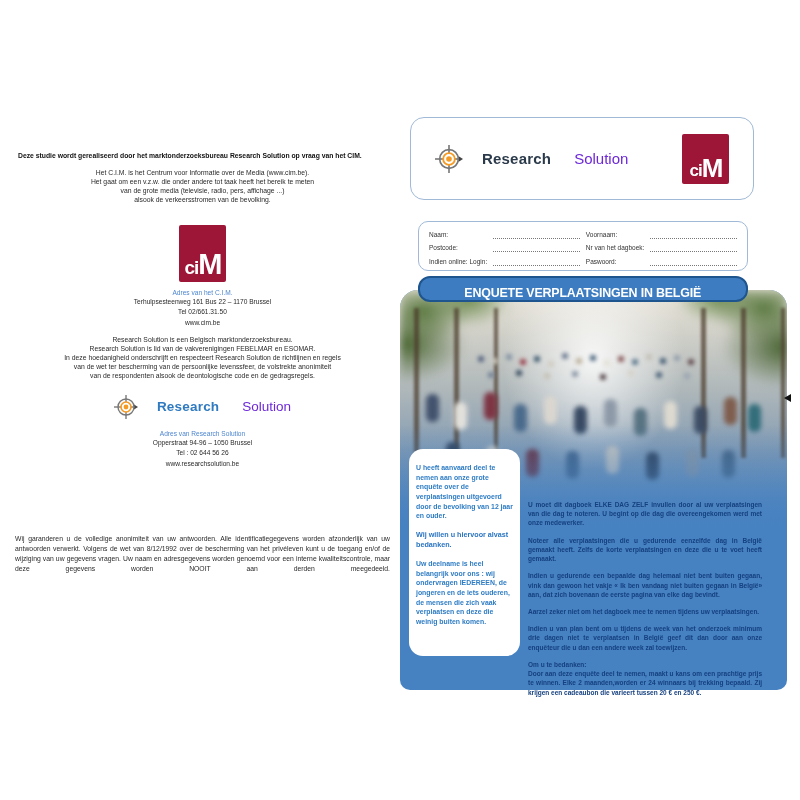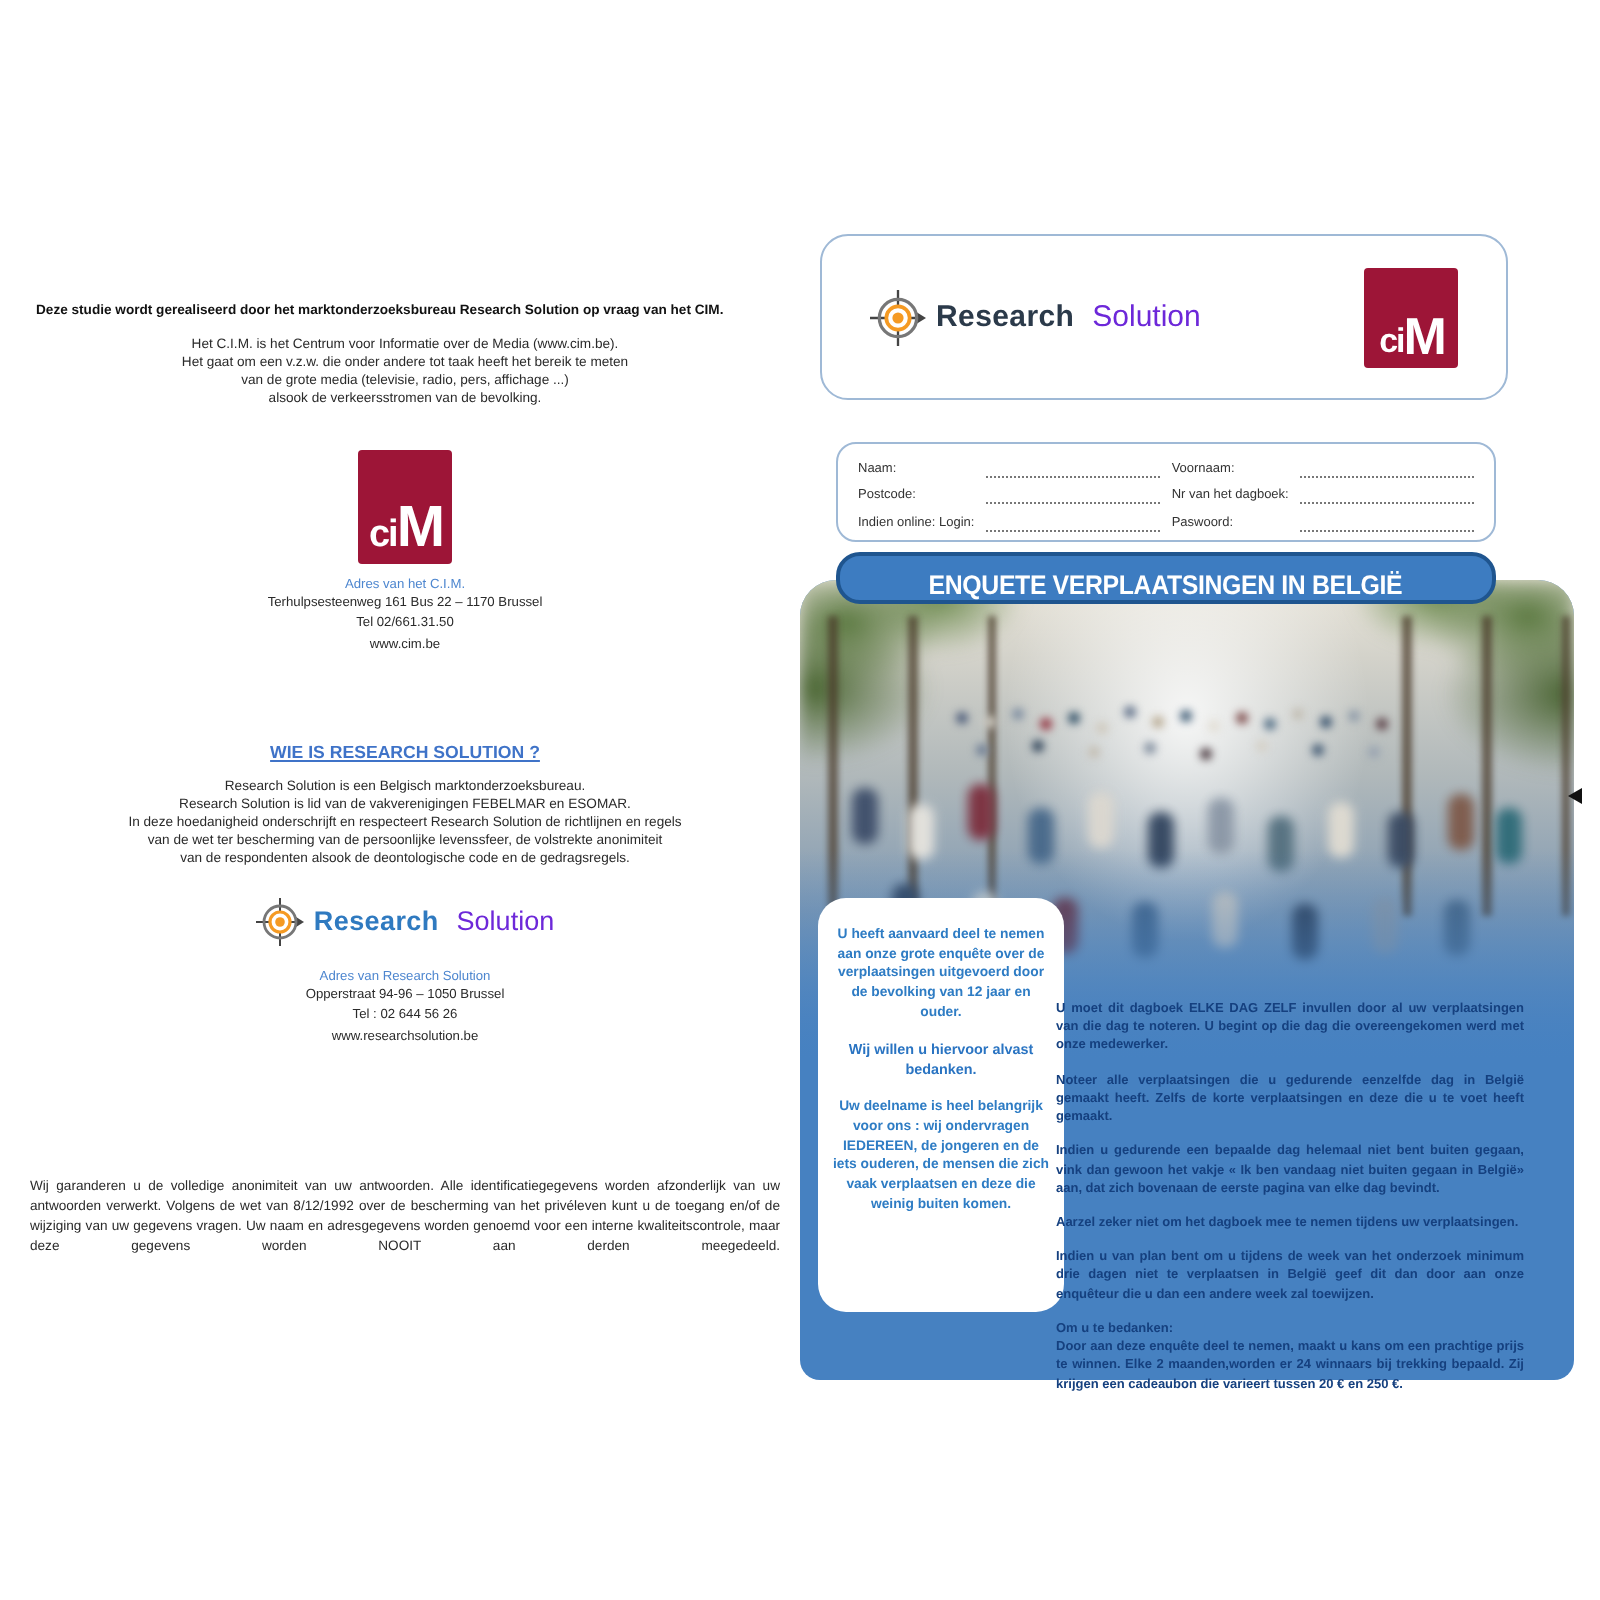--- a/index.html
+++ b/index.html
@@ -12,21 +12,21 @@
   .hd{font-size:8.8px;font-weight:bold;color:#3f73c8;text-decoration:underline;margin:30px 0 0 0;}
   .hd2{margin-top:44px;}
   .bodytxt{font-size:6.8px;line-height:1.3;margin:9px 0 0 0;white-space:pre-line;color:#2a2a2a;}
   .cim-logo{display:inline-flex;align-items:flex-end;justify-content:center;background:#9d1537;color:#fff;
     border-radius:2px;margin-top:20px;}
   .cim-logo.sm{width:47px;height:50px;padding-bottom:7px;}
   .cim-logo .ci{font-weight:bold;font-size:19px;line-height:.8;letter-spacing:-1px;}
   .cim-logo .m{font-weight:bold;font-size:29px;line-height:.72;letter-spacing:-2px;}
   .addr-label{font-size:6.6px;color:#4d86cf;margin:7px 0 0 0;}
   .addr{font-size:6.6px;margin:2px 0 0 0;color:#2a2a2a;line-height:1.3;}
-  .rs-logo{display:inline-flex;align-items:center;gap:5px;margin-top:14px;}
+  .rs-logo{display:inline-flex;align-items:center;gap:19px;margin-top:14px;}
   .rs-word-r{color:#2f7ac0;font-weight:bold;}
   .rs-research{color:#2b3a4a;font-weight:bold;font-size:13.5px;letter-spacing:.2px;}
   .rs-solution{color:#6d28d9;font-size:13.5px;margin-left:4px;}
   .privacy{font-size:6.8px;line-height:1.45;text-align:justify;margin:66px 0 0 0;color:#2a2a2a;}
   .privacy::after{content:"";display:inline-block;width:100%;}
 
   
   .right-page{position:absolute;left:400px;top:115px;width:387px;height:580px;}
   .logo-box{position:absolute;left:10px;top:2px;width:344px;height:83px;background:#fff;
     border:1.5px solid #9fb9d6;border-radius:14px;display:flex;align-items:center;justify-content:space-between;
@@ -80,22 +80,22 @@
     box-shadow:28px 8px #e6e4de,58px -2px #7c2f3e,88px 10px #47688a,118px 2px #dcd8d0,148px 12px #32455f,
       178px 5px #8b97a6,208px 14px #54707f,238px 7px #e0dcd2,268px 12px #3a4a62,298px 3px #7e5a4a,
       322px 10px #2e6b78,20px 48px #2d3d55,60px 52px #d8d4ca,100px 55px #6b2a36,140px 57px #3f5f82,
       180px 52px #cfc9bf,220px 58px #2b3a50,260px 55px #8c98a4,296px 56px #44607c;}
   .photo-fade{position:absolute;left:0;bottom:0;width:100%;height:110px;
     background:linear-gradient(180deg,rgba(70,129,193,0) 0%,rgba(70,129,193,.55) 55%,#4681c1 96%);}
 
   .edge-arrow{position:absolute;right:-4px;top:104px;width:0;height:0;z-index:6;
     border-top:4px solid transparent;border-bottom:4px solid transparent;border-right:7px solid #111;}
 
-  .intro-box{position:absolute;left:9px;top:159px;width:123px;height:207px;background:#fff;border-radius:14px;
-    box-sizing:border-box;padding:14px 7px;z-index:4;text-align:center;}
+  .intro-box{position:absolute;left:9px;top:159px;width:111px;height:207px;background:#fff;border-radius:14px;
+    box-sizing:border-box;padding:14px 7px;z-index:4;}
   .intro-box p{margin:0 0 9px 0;font-size:6.9px;line-height:1.4;color:#2e7cc4;font-weight:bold;}
   .intro-box .thanks{color:#2a74c2;font-size:7.2px;}
   .intro-box .caps{font-weight:bold;}
 
   .instructions{position:absolute;left:128px;top:210px;width:234px;z-index:4;}
   .instructions p{margin:0 0 8px 0;font-size:6.5px;line-height:1.42;color:#15407f;font-weight:bold;text-align:justify;}
   .instructions .strong{font-weight:bold;}
   .instructions .p6h{margin-bottom:0;}
 </style>
 </head>
@@ -113,21 +113,20 @@
 
     <div class="cim-logo sm">
       <span class="ci">ci</span>
         <span class="m">M</span>
     </div>
     <p class="addr-label">Adres van het C.I.M.</p>
     <p class="addr">Terhulpsesteenweg 161 Bus 22 – 1170 Brussel</p>
     <p class="addr">Tel 02/661.31.50</p>
     <p class="addr">www.cim.be</p>
 
-    <div class="hd hd2">WIE IS RESEARCH SOLUTION ?</div>
     <p class="bodytxt">Research Solution is een Belgisch marktonderzoeksbureau.
 Research Solution is lid van de vakverenigingen FEBELMAR en ESOMAR.
 In deze hoedanigheid onderschrijft en respecteert Research Solution de richtlijnen en regels
 van de wet ter bescherming van de persoonlijke levenssfeer, de volstrekte anonimiteit
 van de respondenten alsook de deontologische code en de gedragsregels.</p>
 
     <div class="rs-logo">
       <svg width="24" height="24" viewBox="0 0 24 24">
         <line x1="12" y1="0" x2="12" y2="24" stroke="#444" stroke-width="1"></line>
         <line x1="0" y1="12" x2="21" y2="12" stroke="#444" stroke-width="1"></line>

